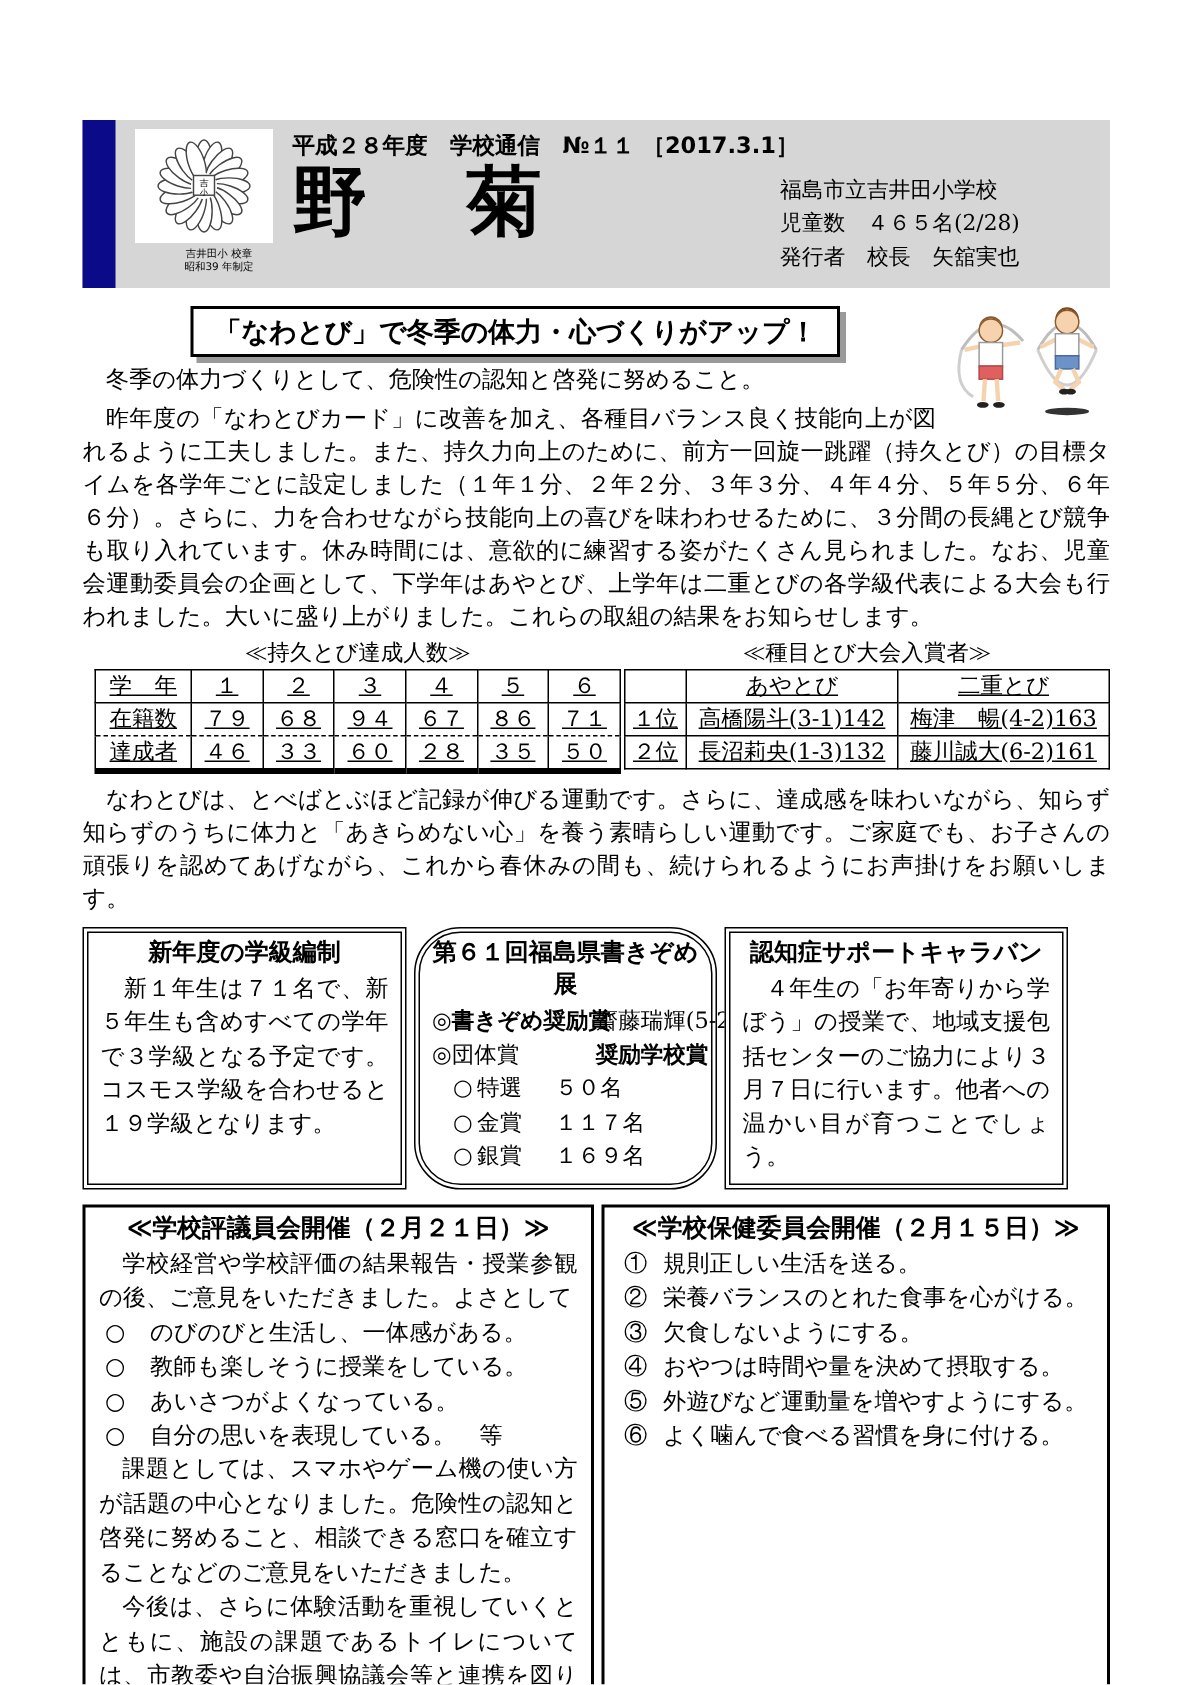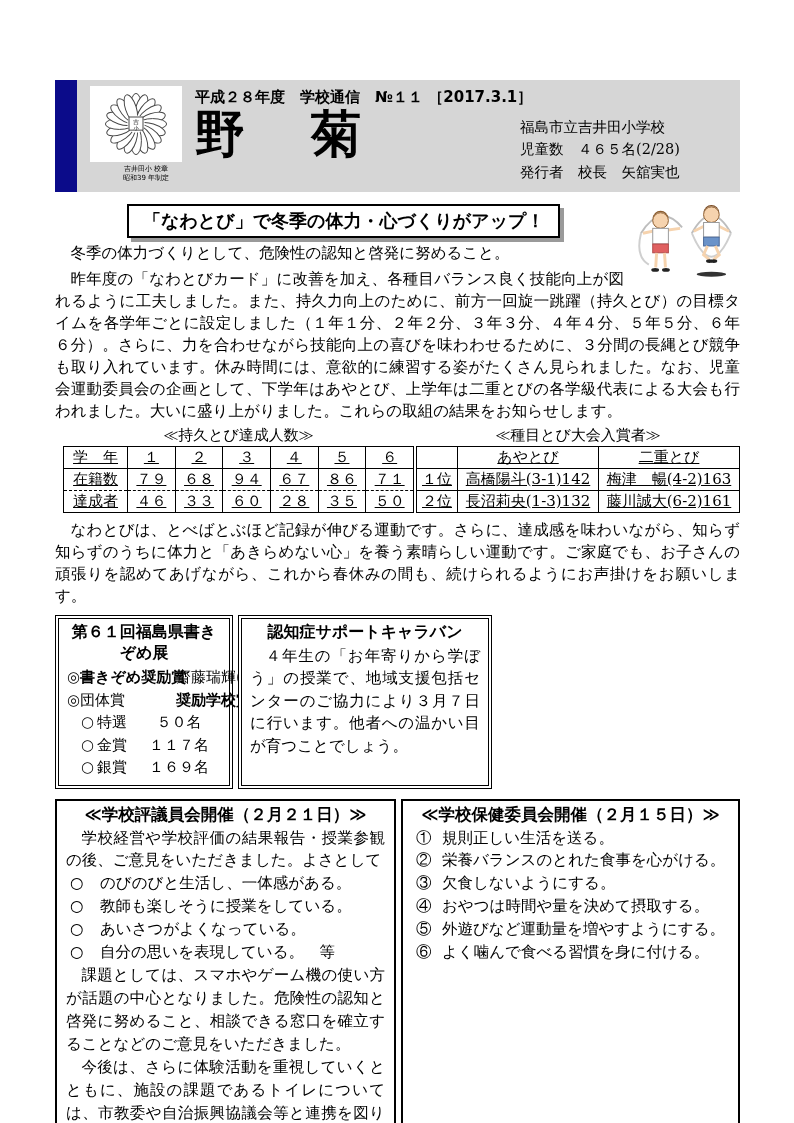--- a/index.html
+++ b/index.html
@@ -32,38 +32,38 @@
   
   .tables-row{display:flex;margin-top:4px;}
   .tbl-wrap{text-align:center;}
   .tbl-wrap.left{margin-left:8px;width:360px;}
   .tbl-wrap.right{width:325px;margin-left:2px;}
   .tbl-caption{font-size:15px;margin-bottom:1px;}
   table{border-collapse:collapse;font-size:15px;margin:0 auto;}
   td,th{border:1px solid #000;padding:0 5px;height:21px;text-align:center;font-weight:normal;white-space:nowrap;text-decoration:underline;}
   .endurance th:first-child,.endurance td:first-child{width:62px;}
   .endurance td,.endurance th{width:44px;}
-  .endurance tr.dashed-top td{border-top:none;border-bottom:1px solid #000000;}
+  .endurance tr.dashed-top td{border-top:none;border-bottom:4px solid #000000;}
   .endurance tr.dash-bottom td{border-bottom:1px dashed #000;}
   .winners td:first-child{width:34px;}
   .winners td.name{text-align:center;padding:0 6px;min-width:128px;}
   
   .boxes3{display:flex;gap:5px;margin-top:8px;}
   .dbox{border:4px double #000;padding:3px 8px 6px 8px;box-sizing:border-box;background:#fff;}
   .dbox .btitle{font-weight:bold;font-size:16px;text-align:center;font-family:"DejaVu Sans","Liberation Sans",sans-serif;margin-bottom:2px;}
   .dbox .btext{font-size:15.5px;line-height:1.45;text-align:justify;text-indent:1em;margin:0;}
   .box-1{width:216px;}
-  .box-2{width:178px;}
-  .box-3{width:254px;}
+  .box-2{width:202px;border-radius:31px;}
+  .box-3{width:229px;}
   .cal-line{font-size:15px;line-height:1.5;white-space:nowrap;display:flex;}
   .cal-line .mark{width:16px;}
   .cal-line.sub{padding-left:14px;}
   .cal-line .lbl{min-width:96px;}
   .cal-line.sub .lbl{min-width:52px;}
-  .cal-line .num{display:inline-block;width:60px;text-align:center;}
+  .cal-line .num{display:inline-block;width:60px;text-align:left;}
   .bold{font-weight:bold;font-family:"DejaVu Sans","Liberation Sans",sans-serif;}
   
   .boxes2{display:flex;gap:5px;margin-top:10px;}
   .sbox{border:2px solid #000;padding:3px 9px 6px 9px;box-sizing:border-box;background:#fff;}
   .sbox .btitle{font-weight:bold;font-size:16.5px;text-align:center;font-family:"DejaVu Sans","Liberation Sans",sans-serif;margin-bottom:1px;}
   .sbox p{font-size:15.5px;line-height:1.48;text-align:justify;margin:0;text-indent:1em;}
   .sbox .list-line{font-size:15.5px;line-height:1.48;display:flex;}
   .sbox .list-line .bullet{width:30px;flex:0 0 auto;text-align:left;padding-left:4px;}
   .sbox .list-line .num{width:26px;flex:0 0 auto;text-align:left;padding-left:4px;}
   .box-council{width:341px;}
@@ -256,20 +256,24 @@
           </tr>
         </tbody>
           </table>
       </div>
     </div>
 
     <p class="para" style="margin-top:6px;">なわとびは、とべばとぶほど記録が伸びる運動です。さらに、達成感を味わいながら、知らず知らずのうちに体力と「あきらめない心」を養う素晴らしい運動です。ご家庭でも、お子さんの頑張りを認めてあげながら、これから春休みの間も、続けられるようにお声掛けをお願いします。</p>
 
     
     <div class="boxes3">
+      <div class="dbox box-1">
+        <div class="btitle">新年度の学級編制</div>
+        <p class="btext">新１年生は７１名で、新５年生も含めすべての学年で３学級となる予定です。コスモス学級を合わせると１９学級となります。</p>
+      </div>
       <div class="dbox box-2">
         <div class="btitle">第６１回福島県書きぞめ展</div>
         <div class="cal-line">
           <span class="mark">◎</span>
           <span class="lbl bold">書きぞめ奨励賞</span>
           <span>齋藤瑞輝(5-2)</span>
         </div>
         <div class="cal-line">
           <span class="mark">◎</span>
           <span class="lbl">団体賞</span>

